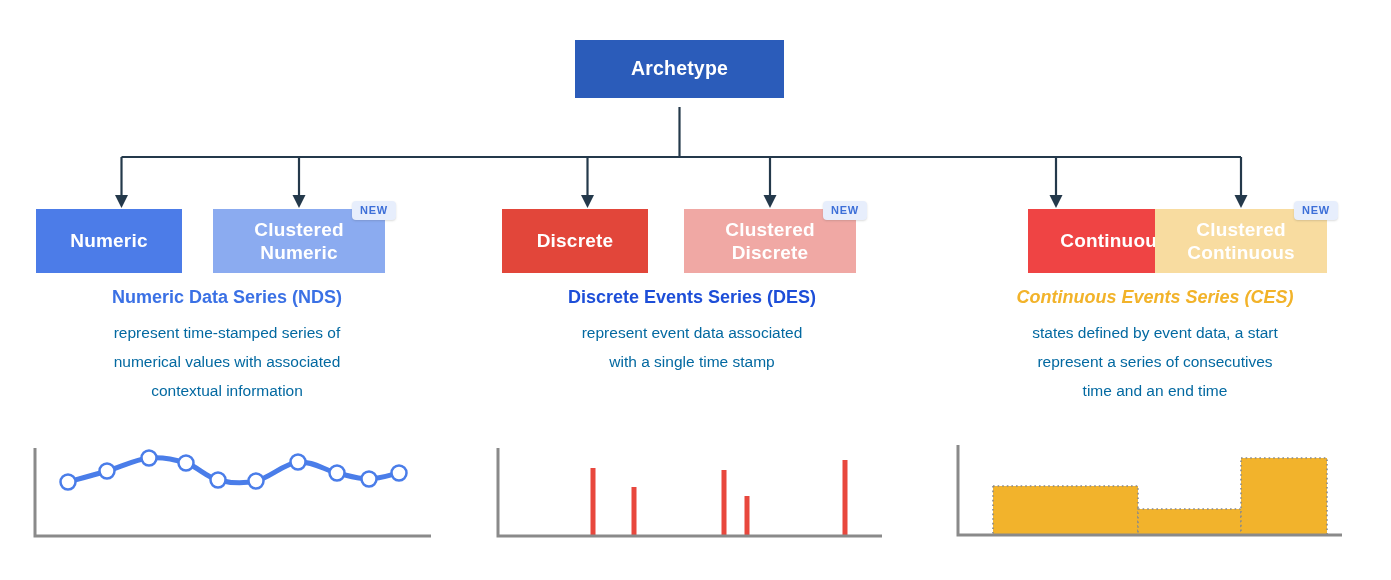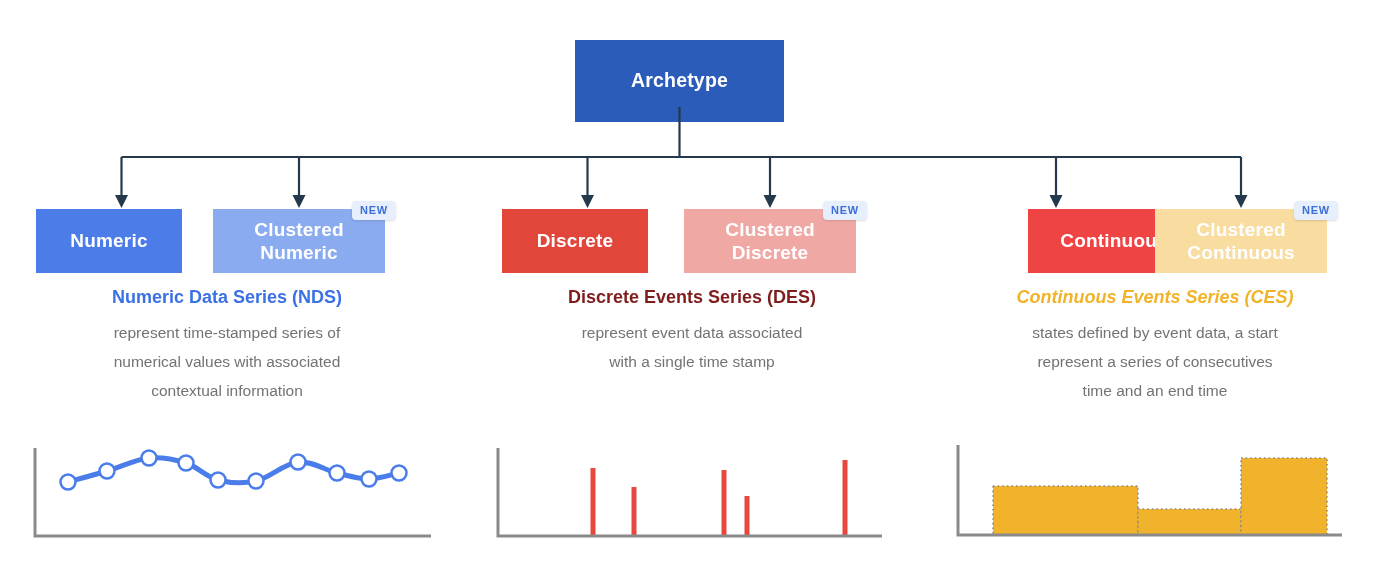--- a/index.html
+++ b/index.html
@@ -5,34 +5,34 @@
   html,body{margin:0;padding:0;background:#ffffff;}
   .canvas{
     position:relative;width:1391px;height:580px;background:#ffffff;overflow:hidden;
     font-family:"Liberation Sans", sans-serif;
   }
   .node{
     position:absolute;display:flex;align-items:center;justify-content:center;
     color:#ffffff;font-weight:700;font-size:19px;line-height:1.22;text-align:center;
     letter-spacing:.2px;
   }
-  .root-node{width:209px;height:82px;left:575px;top:40px;font-size:19.5px;text-align:center;}
+  .root-node{width:209px;height:58px;left:575px;top:40px;font-size:19.5px;text-align:center;}
   .child-node{width:146px;height:64px;top:209px;padding:0 10px;box-sizing:border-box;}
   .child-wide{width:172px;}
   .child-node .label{display:block;max-width:128px;margin:0 auto;}
   .new-badge{
     position:absolute;top:-8px;right:-11px;
     padding:3px 8px;border-radius:4px;
     font-size:11px;font-weight:700;letter-spacing:.8px;
     box-shadow:0 1px 2px rgba(60,64,67,.18);
   }
   .connector{position:absolute;left:0;top:0;pointer-events:none;}
   .desc-block{position:absolute;width:400px;text-align:center;}
   .desc-title{font-size:18px;font-weight:700;margin-bottom:10px;}
-  .desc-line{font-size:15.5px;line-height:29px;color:#737373;}
+  .desc-line{font-size:15.5px;line-height:29px;color:#0369a1;}
   .mini-chart{position:absolute;}
 </style>
 </head>
 <body>
 
 <div class="canvas">
 
   <div class="node root-node" style="background: rgb(43, 92, 186);">
     <span>Archetype</span>
   </div>
@@ -83,21 +83,21 @@
   </div>
 
   <div class="desc-block" style="left:27px;top:287px">
     <div class="desc-title" style="color: rgb(59, 113, 229);">Numeric Data Series (NDS)</div>
     <div class="desc-line">represent time-stamped series of</div>
     <div class="desc-line">numerical values with associated</div>
     <div class="desc-line">contextual information</div>
   </div>
 
   <div class="desc-block" style="left:492px;top:287px">
-    <div class="desc-title" style="color: #7f1d1d;">Discrete Events Series (DES)</div>
+    <div class="desc-title" style="color: #1d4ed8;">Discrete Events Series (DES)</div>
     <div class="desc-line">represent event data associated</div>
     <div class="desc-line">with a single time stamp</div>
   </div>
 
   <div class="desc-block" style="left:955px;top:287px">
     <div class="desc-title" style="color: rgb(242, 179, 42); font-style: italic;">Continuous Events Series (CES)</div>
     <div class="desc-line">states defined by event data, a start</div>
     <div class="desc-line">represent a series of consecutives</div>
     <div class="desc-line">time and an end time</div>
   </div>

